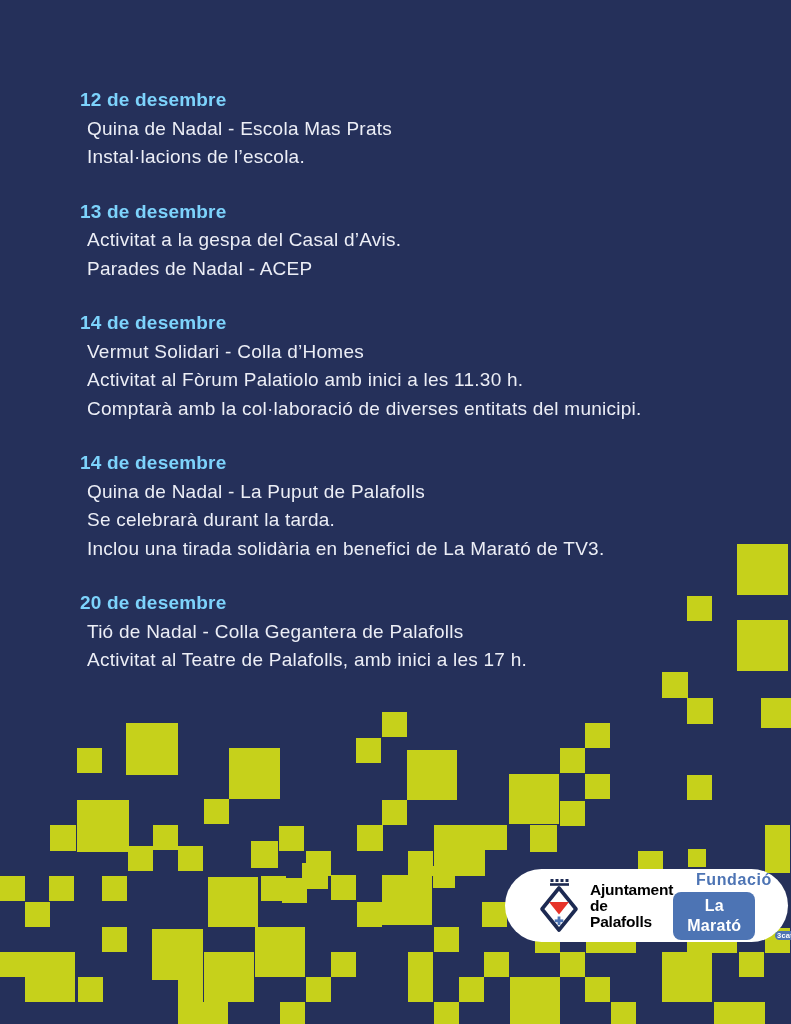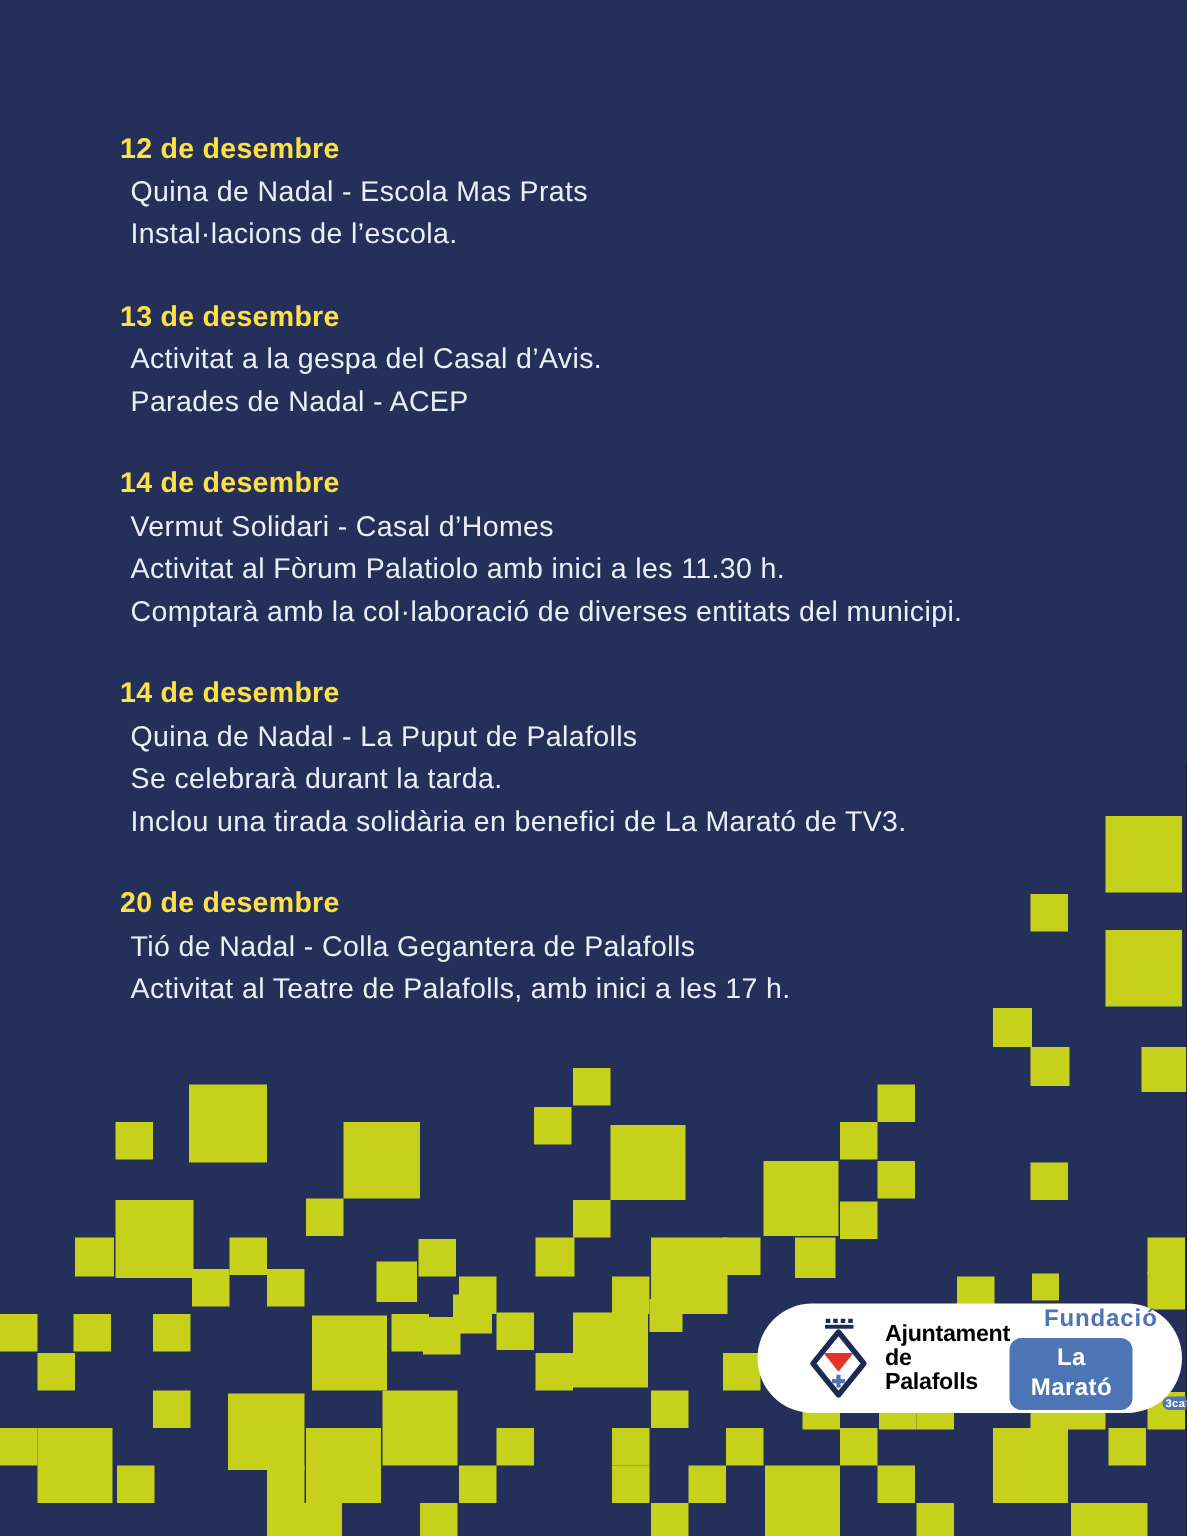--- a/index.html
+++ b/index.html
@@ -7,21 +7,21 @@
     position:relative;
     width:791px; height:1024px;
     background:#25305a;
     overflow:hidden;
     font-family:"Liberation Sans", sans-serif;
   }
   
   .content { position:absolute; left:80px; top:86px; z-index:2; }
   .event { margin:0 0 26px 0; }
   .event .date {
-    margin:0; color:#fde047; font-size:19px; font-weight:700;
+    margin:0; color:#7dd3fc; font-size:19px; font-weight:700;
     line-height:28.5px; letter-spacing:.2px;
   }
   .event p.line {
     margin:0; padding-left:7px; color:#eceef6; font-size:19px;
     font-weight:400; line-height:28.5px; letter-spacing:.25px;
   }
   
   .squares { position:absolute; inset:0; z-index:1; }
   .square { position:absolute; }
   
@@ -148,21 +148,21 @@
         <p class="line">Quina de Nadal - Escola Mas Prats</p>
         <p class="line">Instal·lacions de l’escola.</p>
       </section>
       <section class="event">
         <h2 class="date">13 de desembre</h2>
         <p class="line">Activitat a la gespa del Casal d’Avis.</p>
         <p class="line">Parades de Nadal - ACEP</p>
       </section>
       <section class="event">
         <h2 class="date">14 de desembre</h2>
-        <p class="line">Vermut Solidari - Casal d’Homes</p>
+        <p class="line">Vermut Solidari - Colla d’Homes</p>
         <p class="line">Activitat al Fòrum Palatiolo amb inici a les 11.30 h.</p>
         <p class="line">Comptarà amb la col·laboració de diverses entitats del municipi.</p>
       </section>
       <section class="event">
         <h2 class="date">14 de desembre</h2>
         <p class="line">Quina de Nadal - La Puput de Palafolls</p>
         <p class="line">Se celebrarà durant la tarda.</p>
         <p class="line">Inclou una tirada solidària en benefici de La Marató de TV3.</p>
       </section>
       <section class="event">

